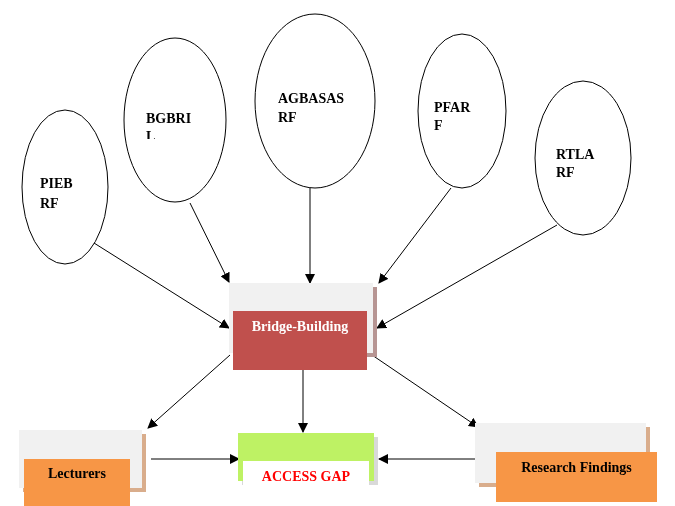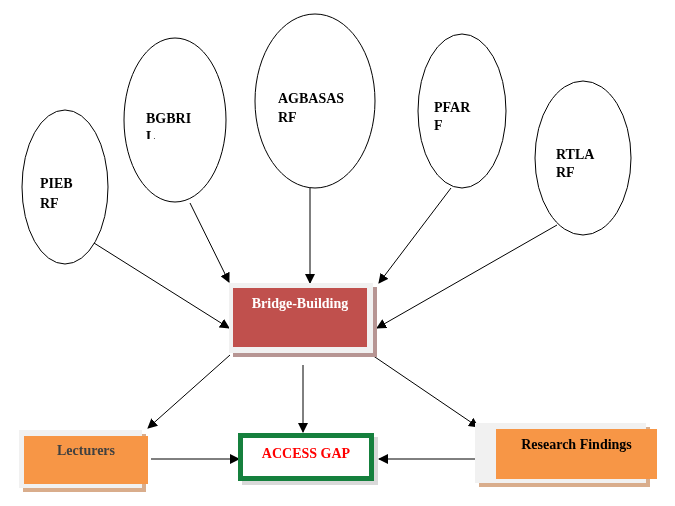--- a/index.html
+++ b/index.html
@@ -2,30 +2,30 @@
 <html><head>
 <meta charset="utf-8">
 <style>
   html, body { margin:0; padding:0; background:#ffffff; }
   body { width:675px; height:506px; position:relative; overflow:hidden;
          font-family:"Liberation Serif", "DejaVu Serif", serif; }
   #diagram { position:absolute; left:0; top:0; width:675px; height:506px; }
   .ellipse-label { font-family:"Liberation Serif", serif; font-weight:bold; font-size:14px; fill:#000; }
   .box { position:absolute; box-sizing:border-box; }
   .box .inner { position:absolute; box-sizing:border-box; display:flex; justify-content:center;
-                font-family:"Liberation Serif", serif; font-weight:bold; text-align:right; }
+                font-family:"Liberation Serif", serif; font-weight:bold; text-align:right;margin-top:23px; }
   #bridge-box { left:229px; top:283px; width:144px; height:70px; background:#f1f1f1;
                 box-shadow: 4px 4px 0 #b79593; }
   #bridge-box .inner { left:4px; top:5px; width:134px; height:59px; background:#c0504d; color:#fff;
                        font-size:14px; line-height:22px; padding-top:5px; }
   #lecturers-box { left:19px; top:430px; width:123px; height:58px; background:#f1f1f1;
                    box-shadow: 4px 4px 0 #d9ad8c; }
-  #lecturers-box .inner { left:5px; top:6px; width:124px; height:48px; background:#f79646; color:#404040;
+  #lecturers-box .inner { left:5px; top:6px; width:106px; height:48px; background:#f79646; color:#000000;
                           font-size:14px; padding-top:7px; }
-  #access-box { left:238px; top:433px; width:136px; height:48px; background:#15803d;
+  #access-box { left:238px; top:433px; width:136px; height:48px; background:#bef264;
                 box-shadow: 4px 4px 0 #d9d9d9; }
   #access-box .inner { left:5px; top:5px; width:126px; height:38px; background:#ffffff; color:#ff0000;
                        font-size:14px; padding-top:8px; }
   #research-box { left:475px; top:423px; width:171px; height:60px; background:#f1f1f1;
                   box-shadow: 4px 4px 0 #d9ad8c; }
   #research-box .inner { left:21px; top:6px; width:161px; height:50px; background:#f79646; color:#000;
                          font-size:14px; padding-top:8px; }
 </style>
 </head>
 <body>

